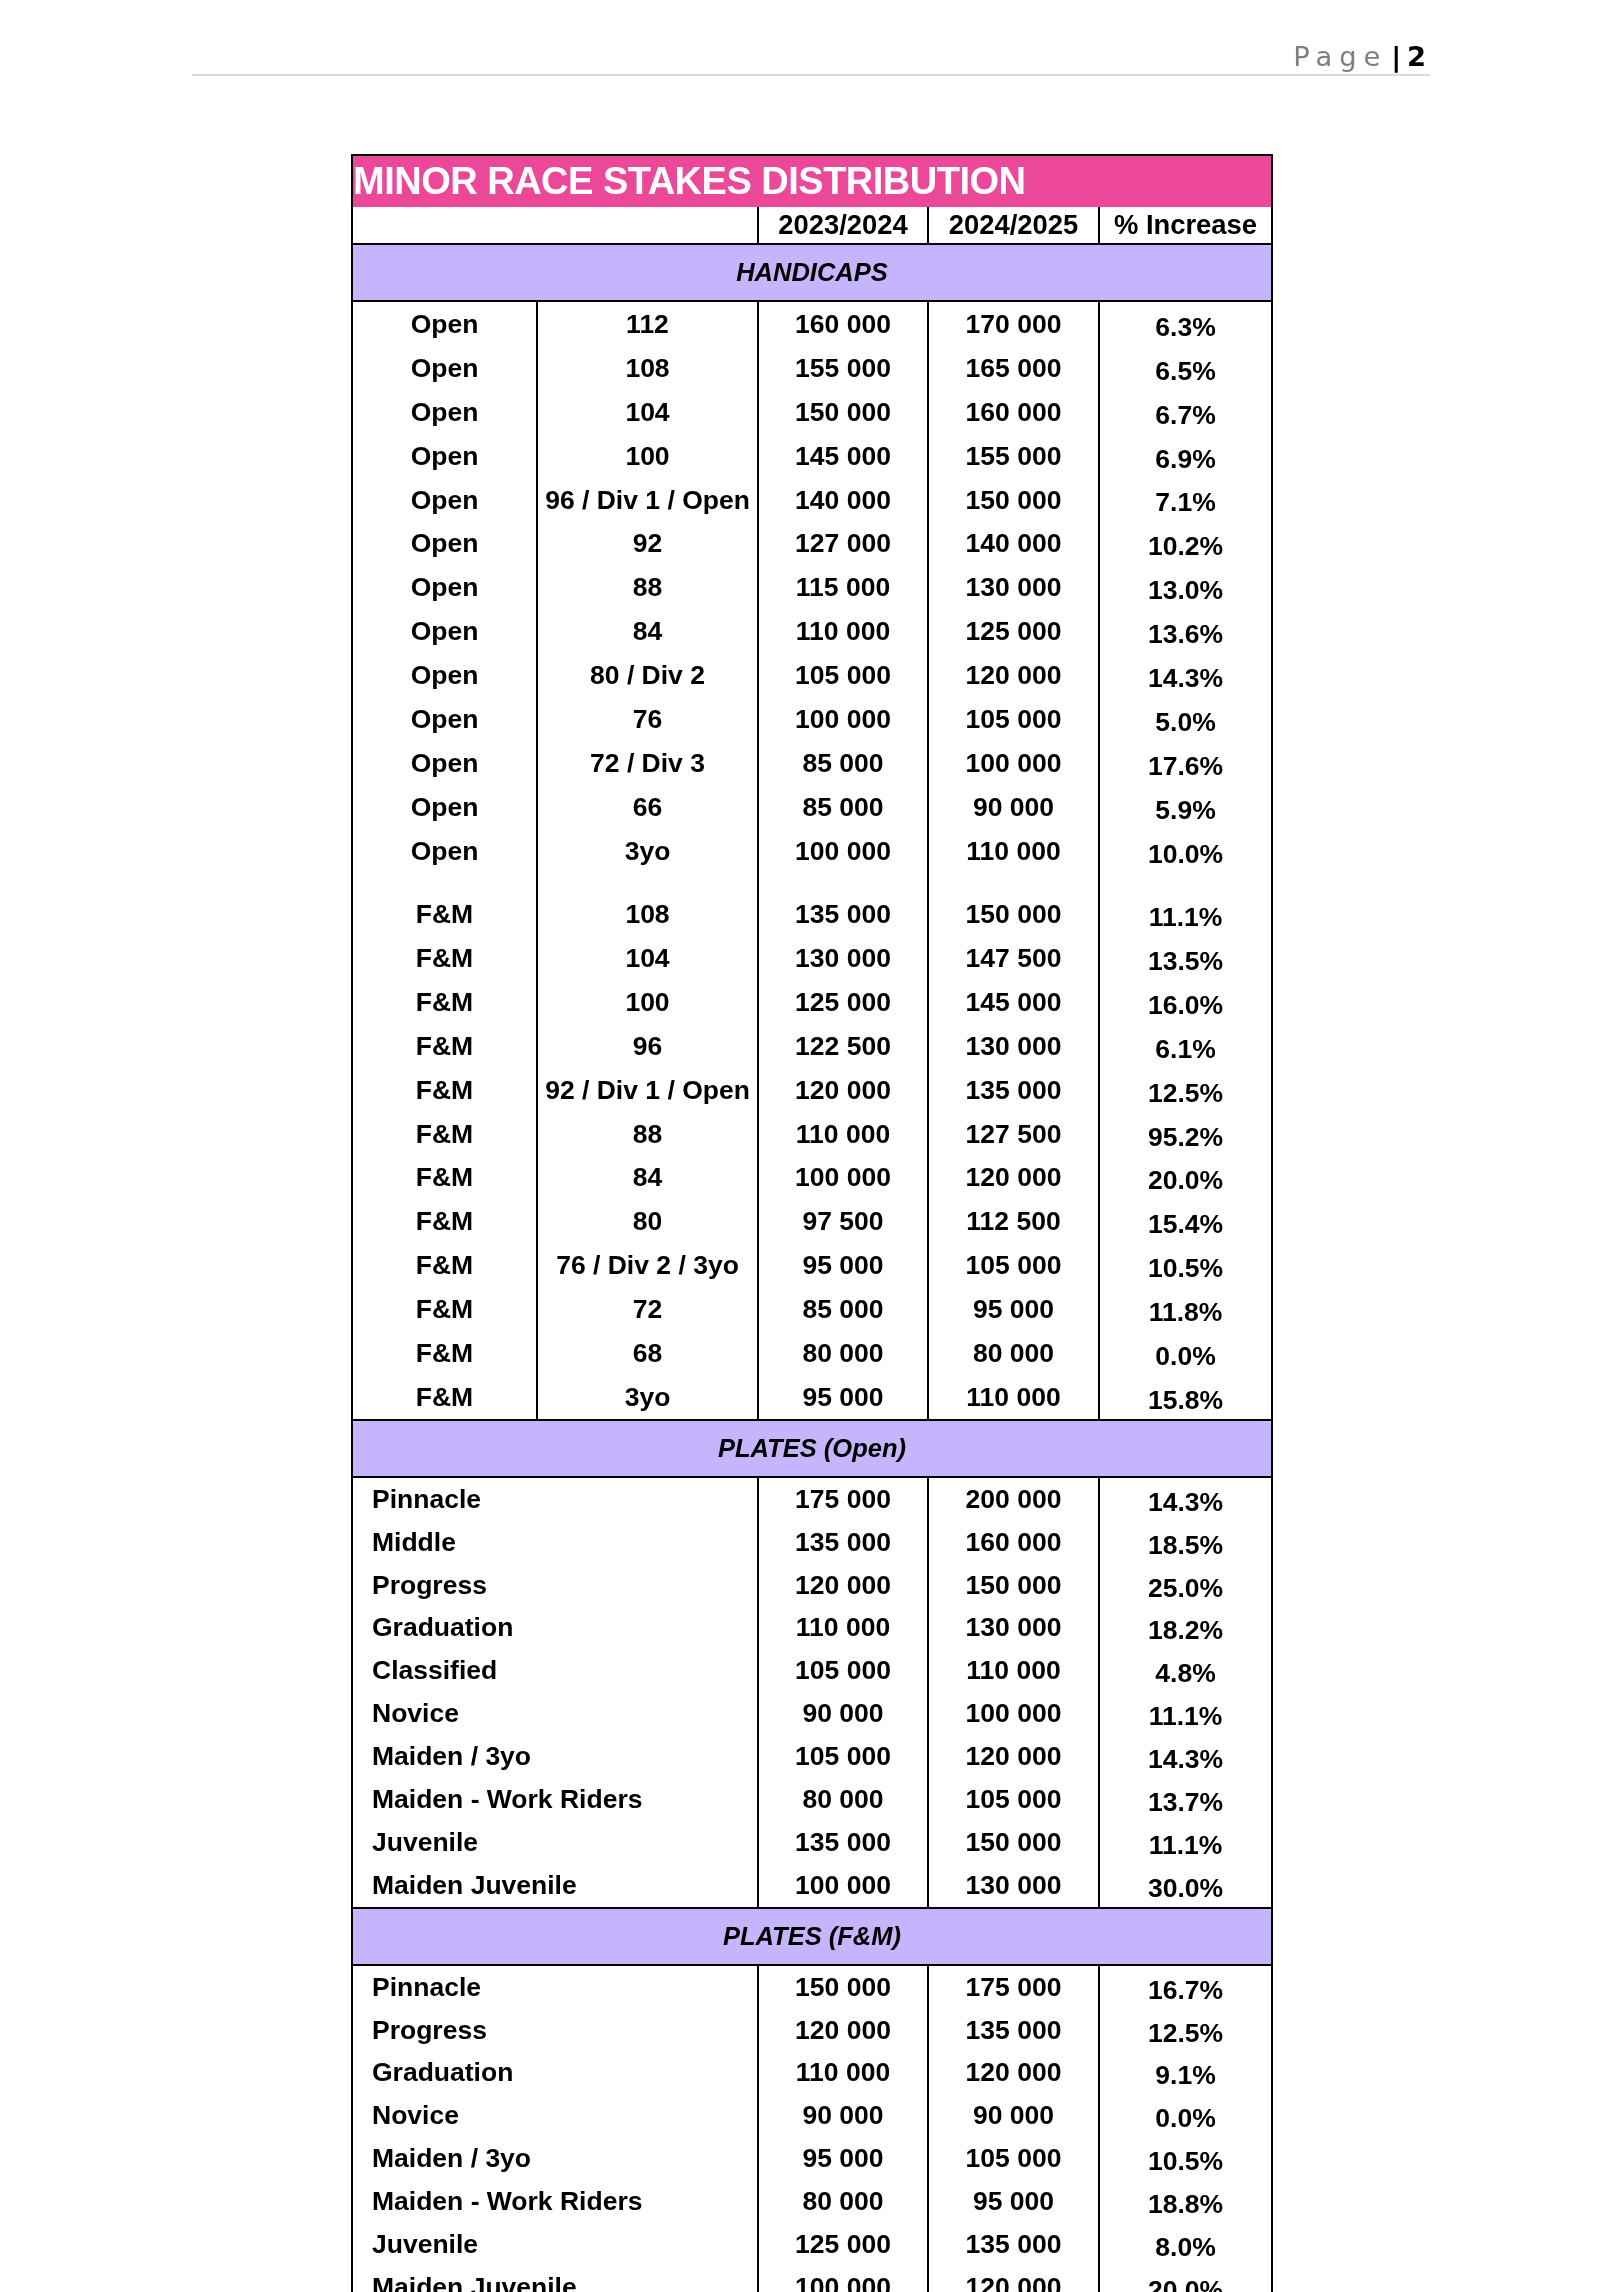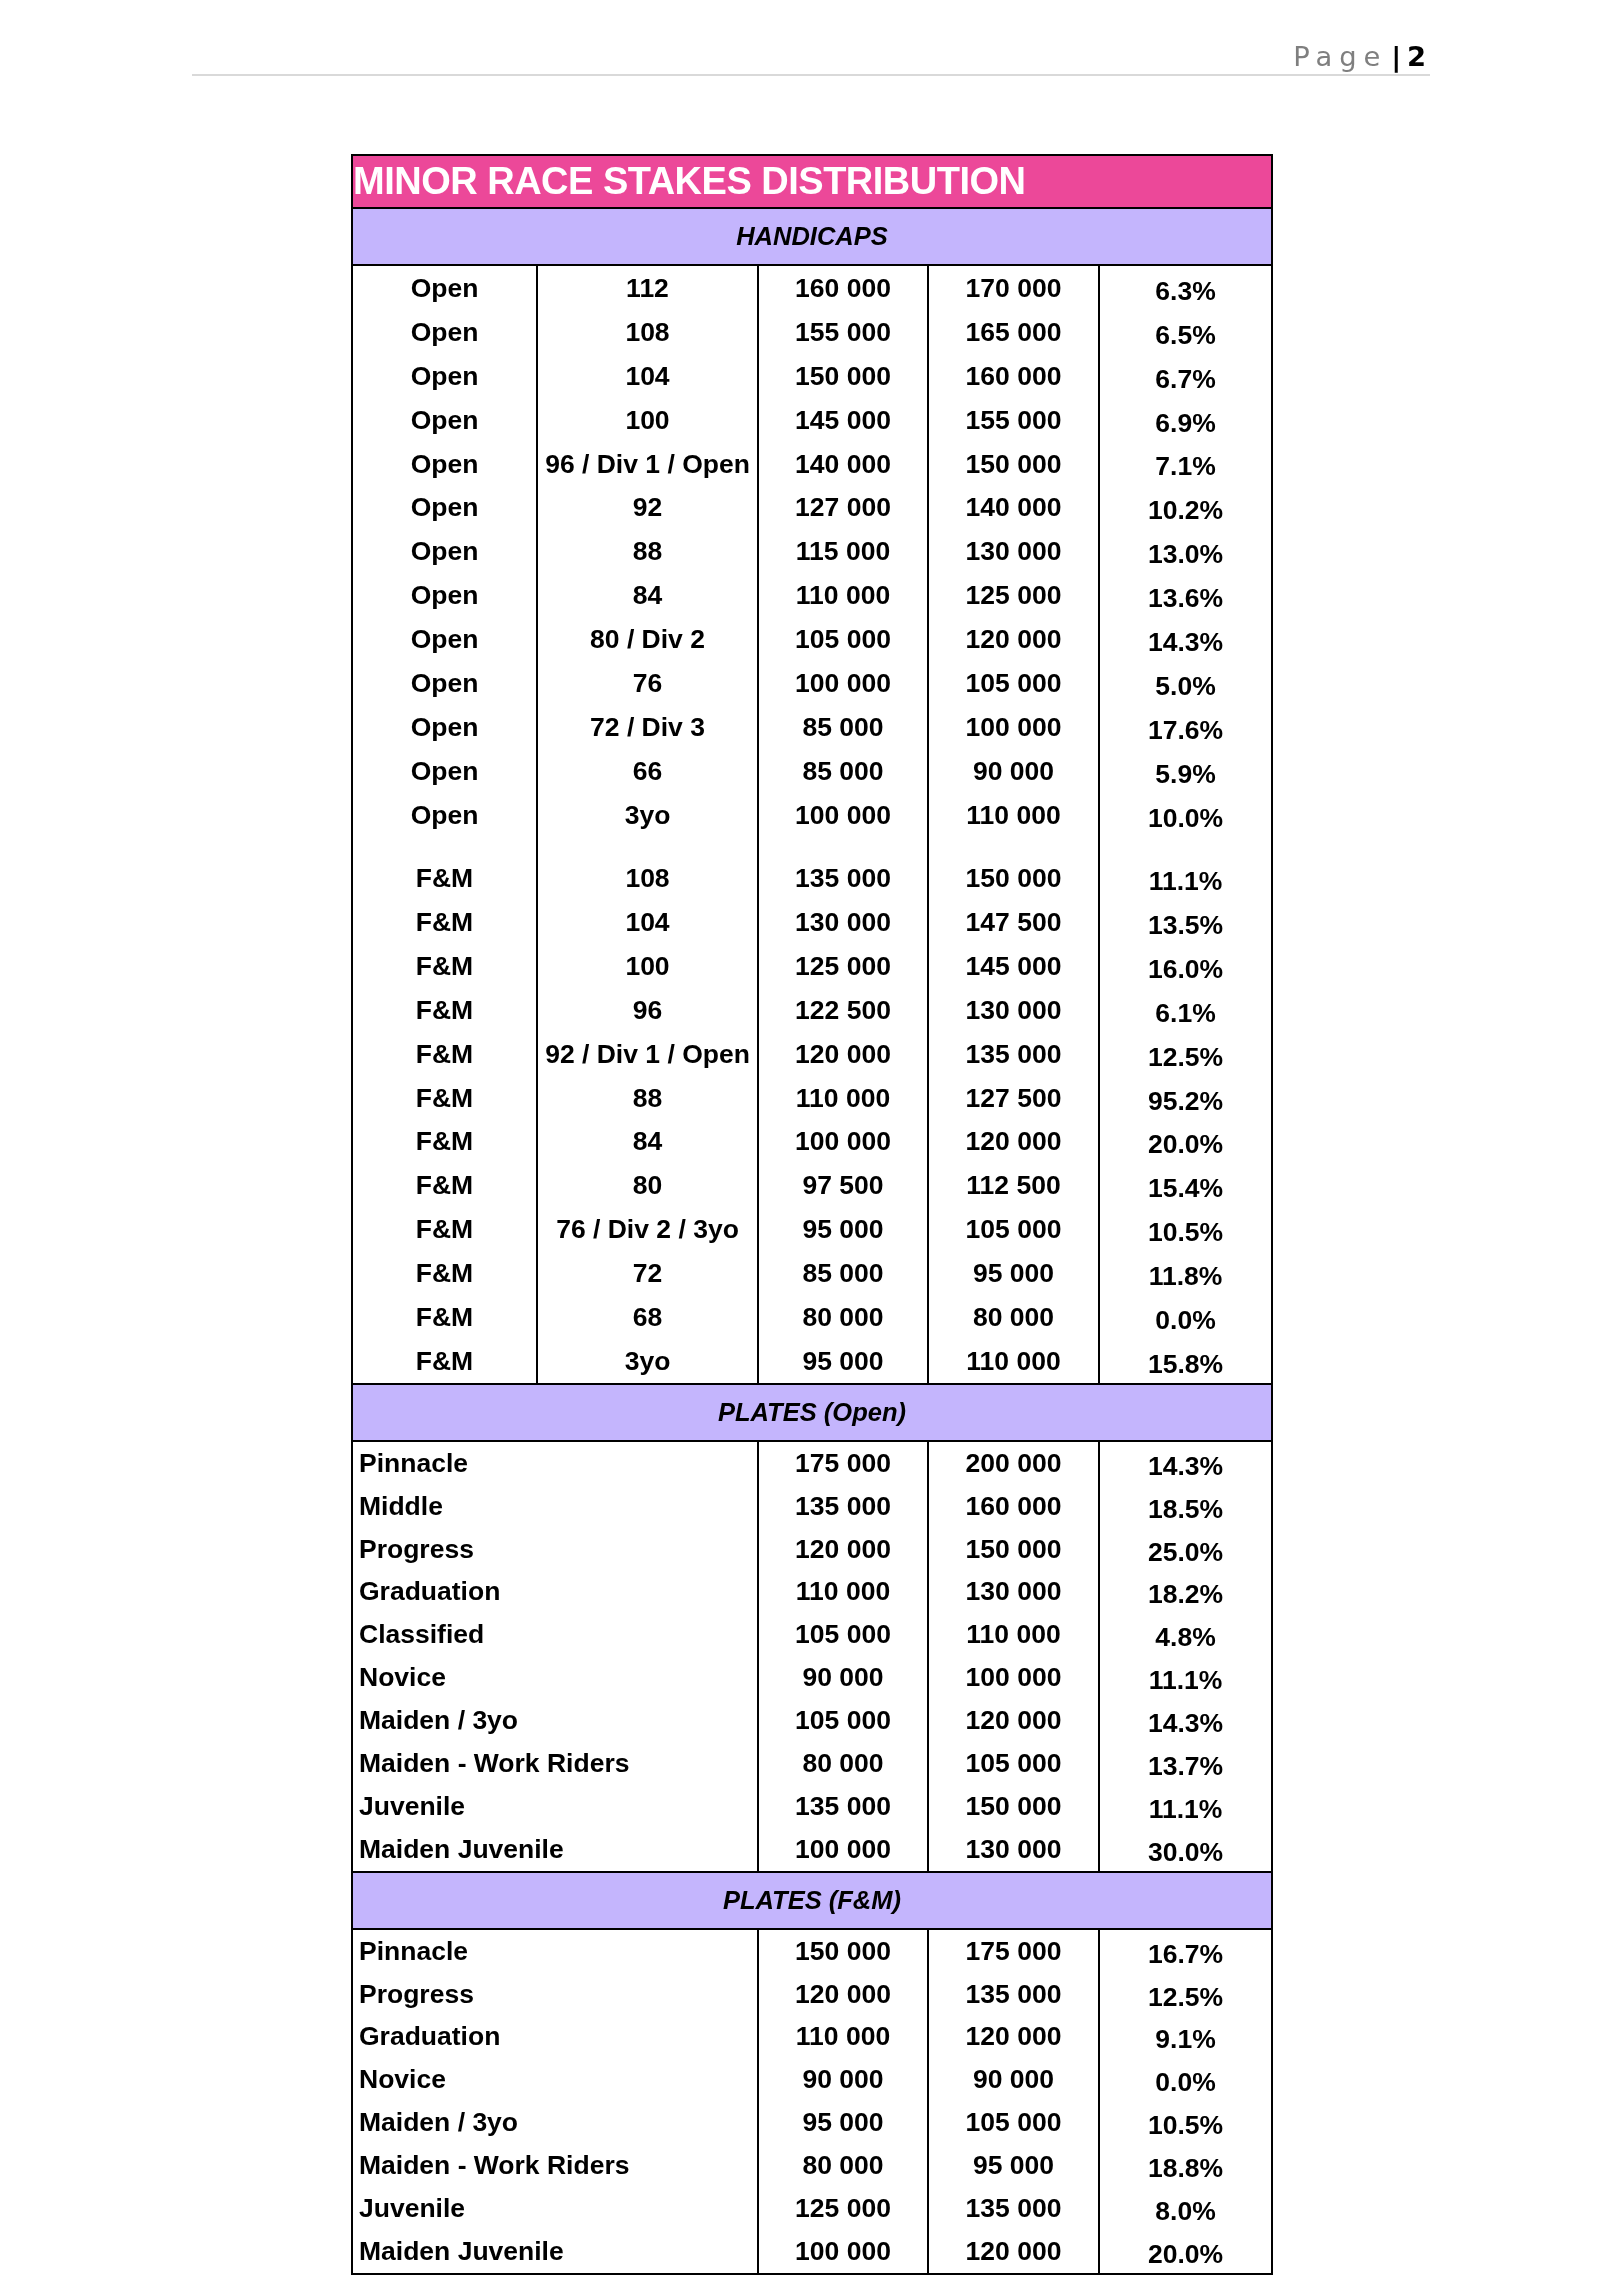--- a/index.html
+++ b/index.html
@@ -23,21 +23,21 @@
   .colhead-row td { height: 36px; line-height: 36px; border-top: 0; }
   .colhead { text-align: center; border-left: 2px solid #000; border-bottom: 2.9px solid #000; font-size: 27.4px; }
   .colhead-blank { border-bottom: 2.9px solid #000; }
   .section-cell { background: #c4b5fd; text-align: center; font-style: italic; font-size: 25.5px; height: 55px; line-height: 55px; border-top: 2.9px solid #000; border-bottom: 2.9px solid #000; }
 
   .hrow td { height: 38px; line-height: 38px; text-align: center; }
   .hrow td + td { border-left: 2px solid #000; }
   .spacer td { height: 19.6px; line-height: 19.6px; }
   .spacer td + td { border-left: 2px solid #000; }
   .prow td { height: 37px; line-height: 37px; text-align: center; }
-  .prow td.pname { text-align: left; padding-left: 6px; }
+  .prow td.pname { text-align: left; padding-left: 19px; }
   .prow td + td { border-left: 2px solid #000; margin-left: 36px; }
   .pct { padding-top: 5.9px !important; }
 </style>
 </head>
 <body>
 
 <div class="page-header">
   <div class="page-num">
     <span class="page-word">Page</span><span class="page-sep">|</span><span class="page-digit">2</span>
   </div>
@@ -48,20 +48,26 @@
       <col class="c1">
       <col class="c2">
       <col class="c3">
       <col class="c4">
       <col class="c5">
     </colgroup>
   <tbody id="tbody">
     <tr>
       <td colspan="5" class="title-cell">MINOR RACE STAKES DISTRIBUTION</td>
     </tr>
+    <tr class="colhead-row">
+      <td colspan="2" class="colhead-blank"></td>
+      <td class="colhead">2023/2024</td>
+      <td class="colhead">2024/2025</td>
+      <td class="colhead">% Increase</td>
+    </tr>
   <tr>
         <td colspan="5" class="section-cell">HANDICAPS</td>
       </tr>
       <tr class="hrow">
         <td>Open</td>
         <td>112</td>
         <td>160 000</td>
         <td>170 000</td>
         <td class="pct">6.3%</td>
       </tr>

